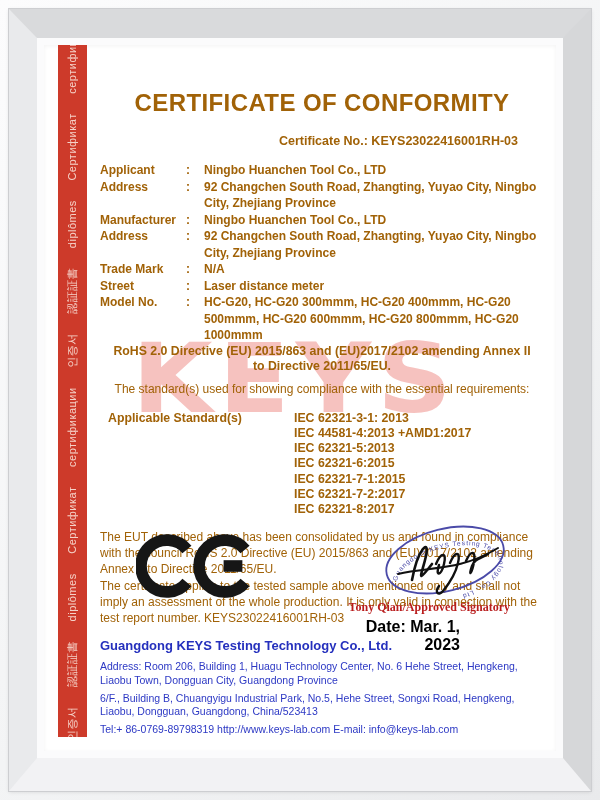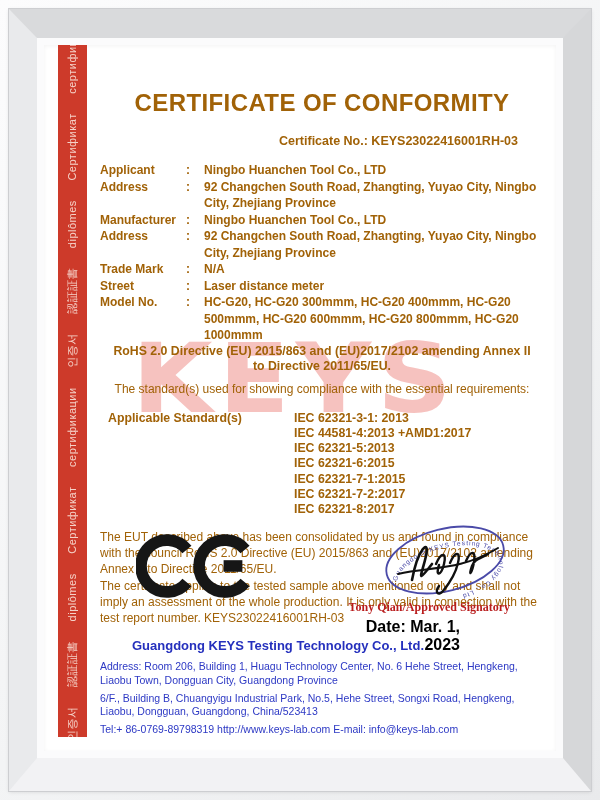--- a/index.html
+++ b/index.html
@@ -65,21 +65,21 @@
   
   .marks{position:absolute;left:100px;right:56px;top:516px;height:118px;z-index:1;}
   .ce-mark{position:absolute;left:36px;top:14px;}
   .stamp-block{position:absolute;right:0;top:0;width:212px;text-align:right;}
   .stamp-svg{display:block;margin:0 14px 0 auto;}
   .signatory{margin-top:-8px;font-family:"Liberation Serif", serif;font-weight:bold;
     font-size:12px;color:#b91c1c;padding-right:34px;}
   .sign-date{margin-top:3px;font-size:16px;font-weight:bold;padding-right:84px;}
   
   .footer{position:absolute;left:100px;right:52px;top:638px;z-index:1;color:#2c38c4;}
-  .footer-company{font-size:13px;font-weight:bold;margin-bottom:7px;color:#2530bd;margin-left:32px;}
+  .footer-company{font-size:13px;font-weight:bold;margin-bottom:7px;color:#2530bd;}
   .footer-line{font-size:10.5px;line-height:13.5px;margin-bottom:4.5px;}
 </style>
 </head>
 <body>
 
 <div class="frame">
   <div class="frame-band"></div>
   <div class="page"></div>
 </div>
 

